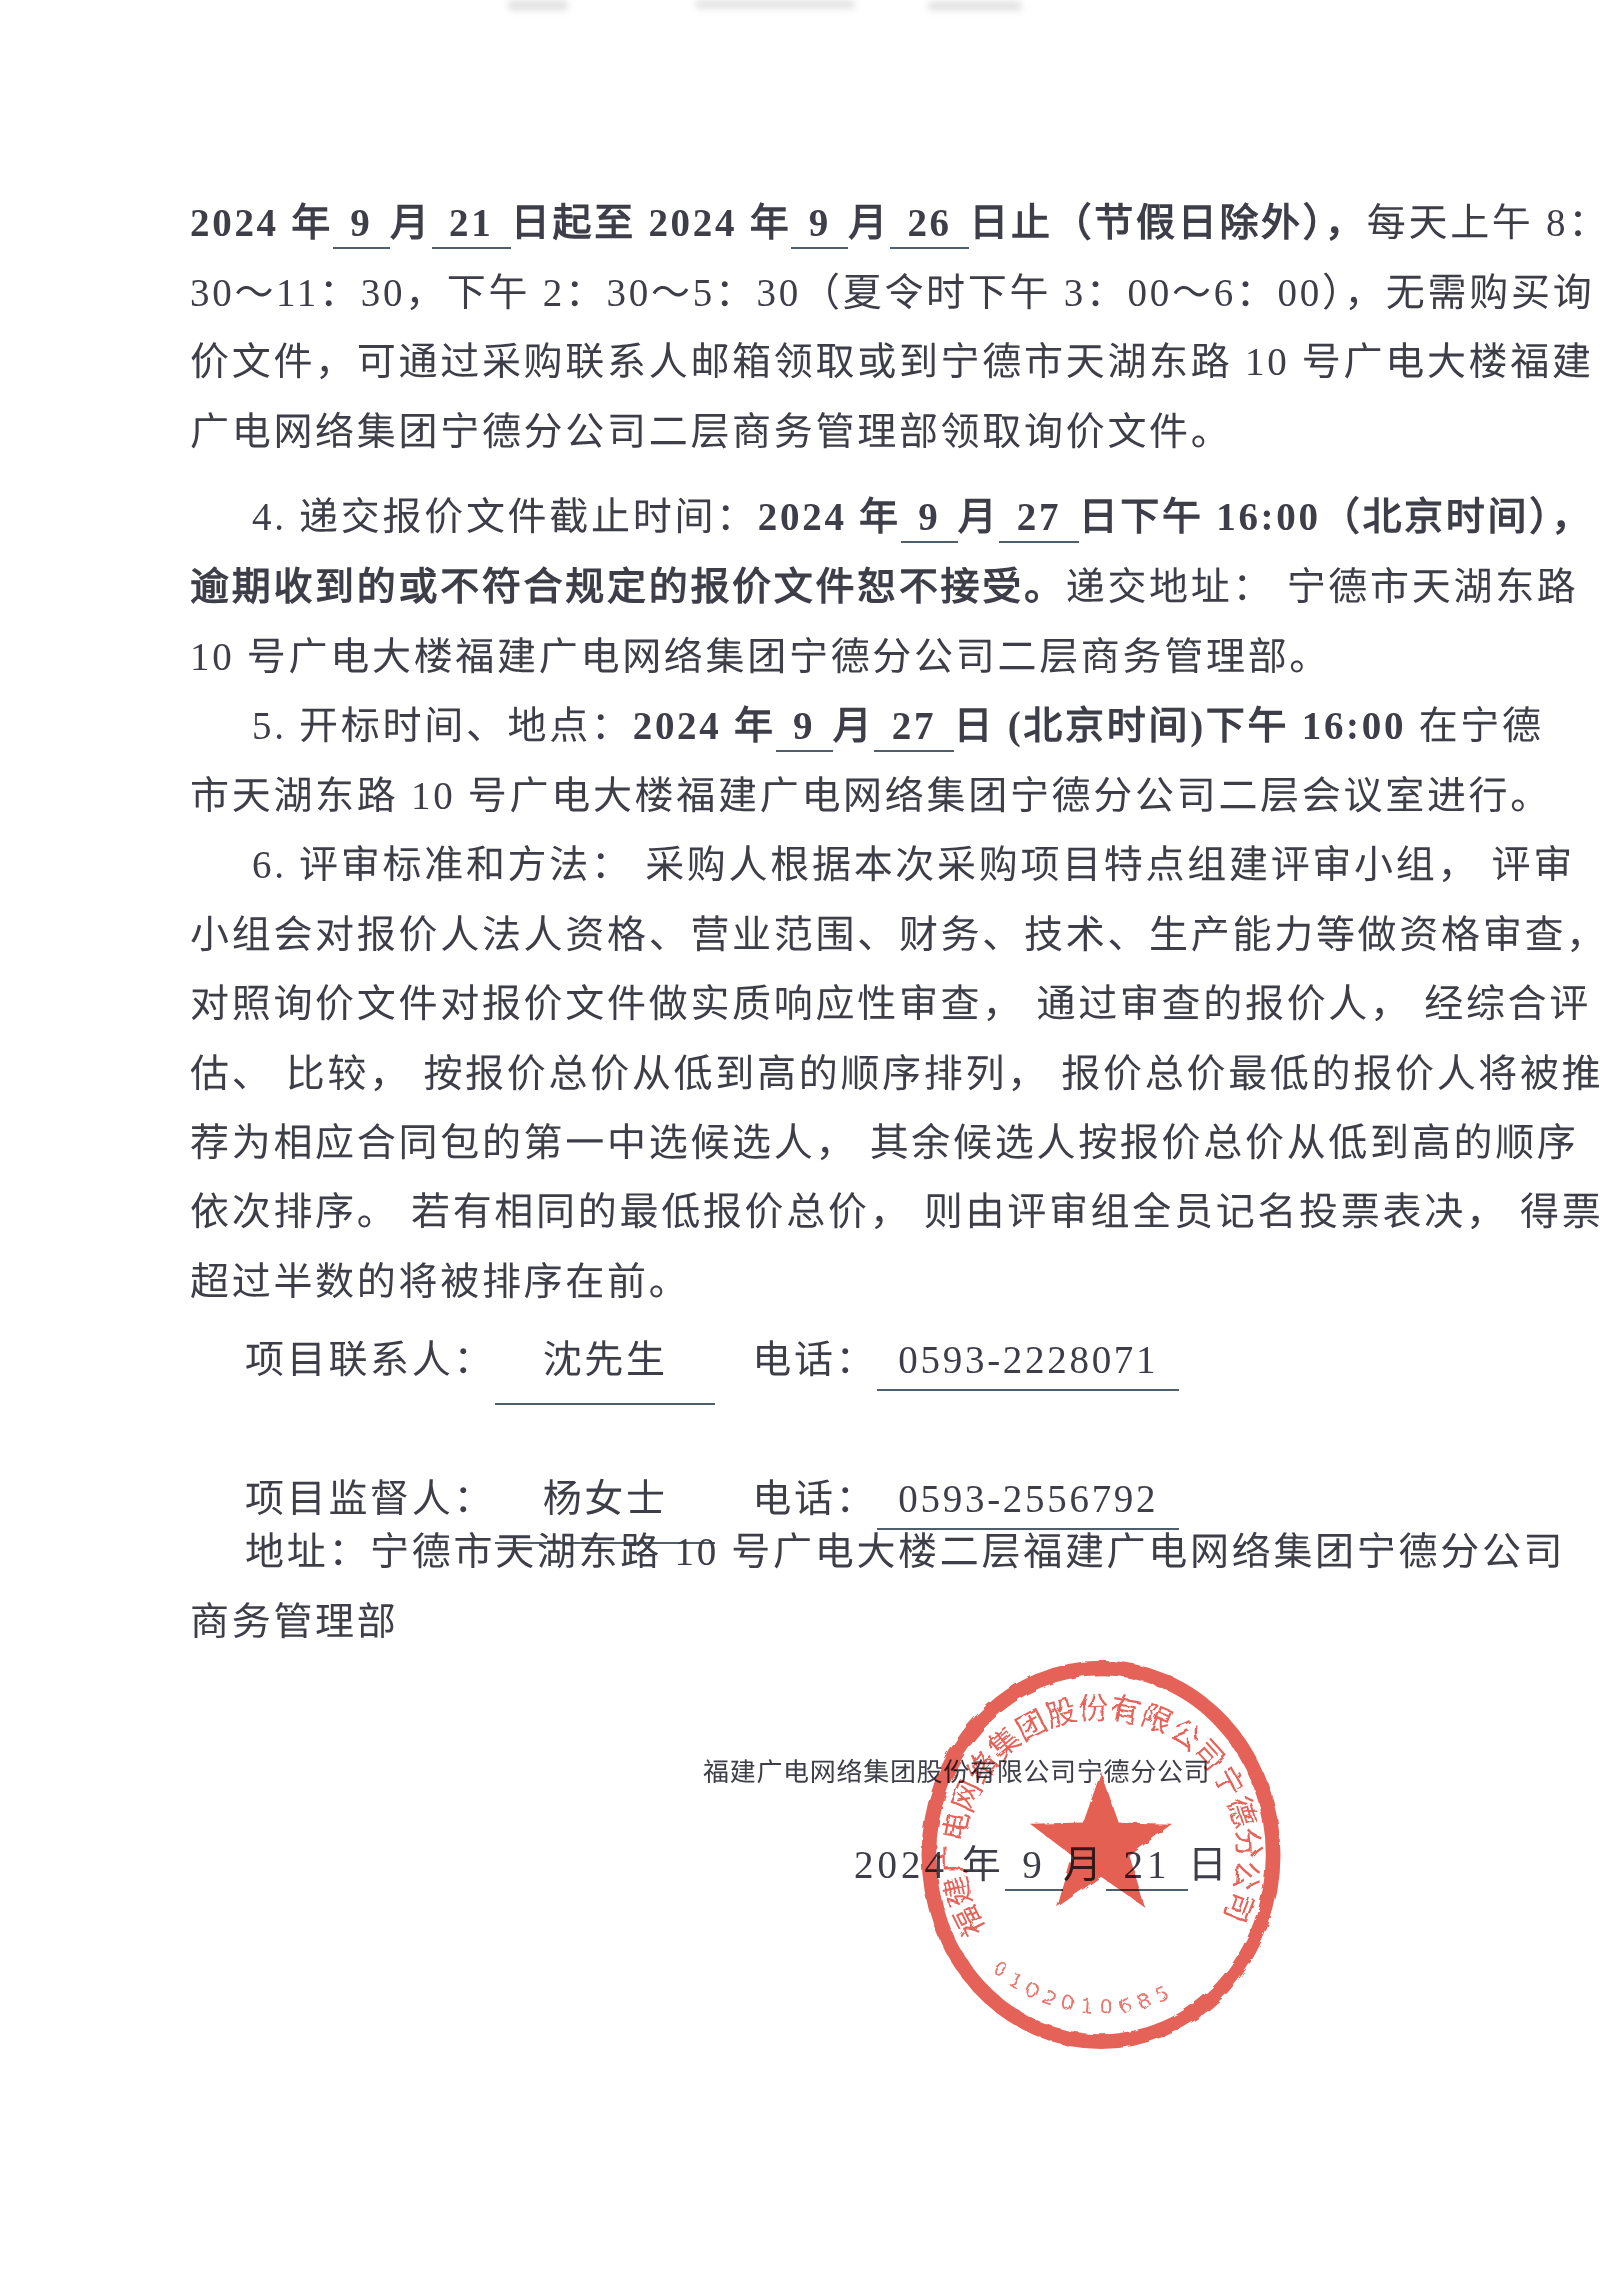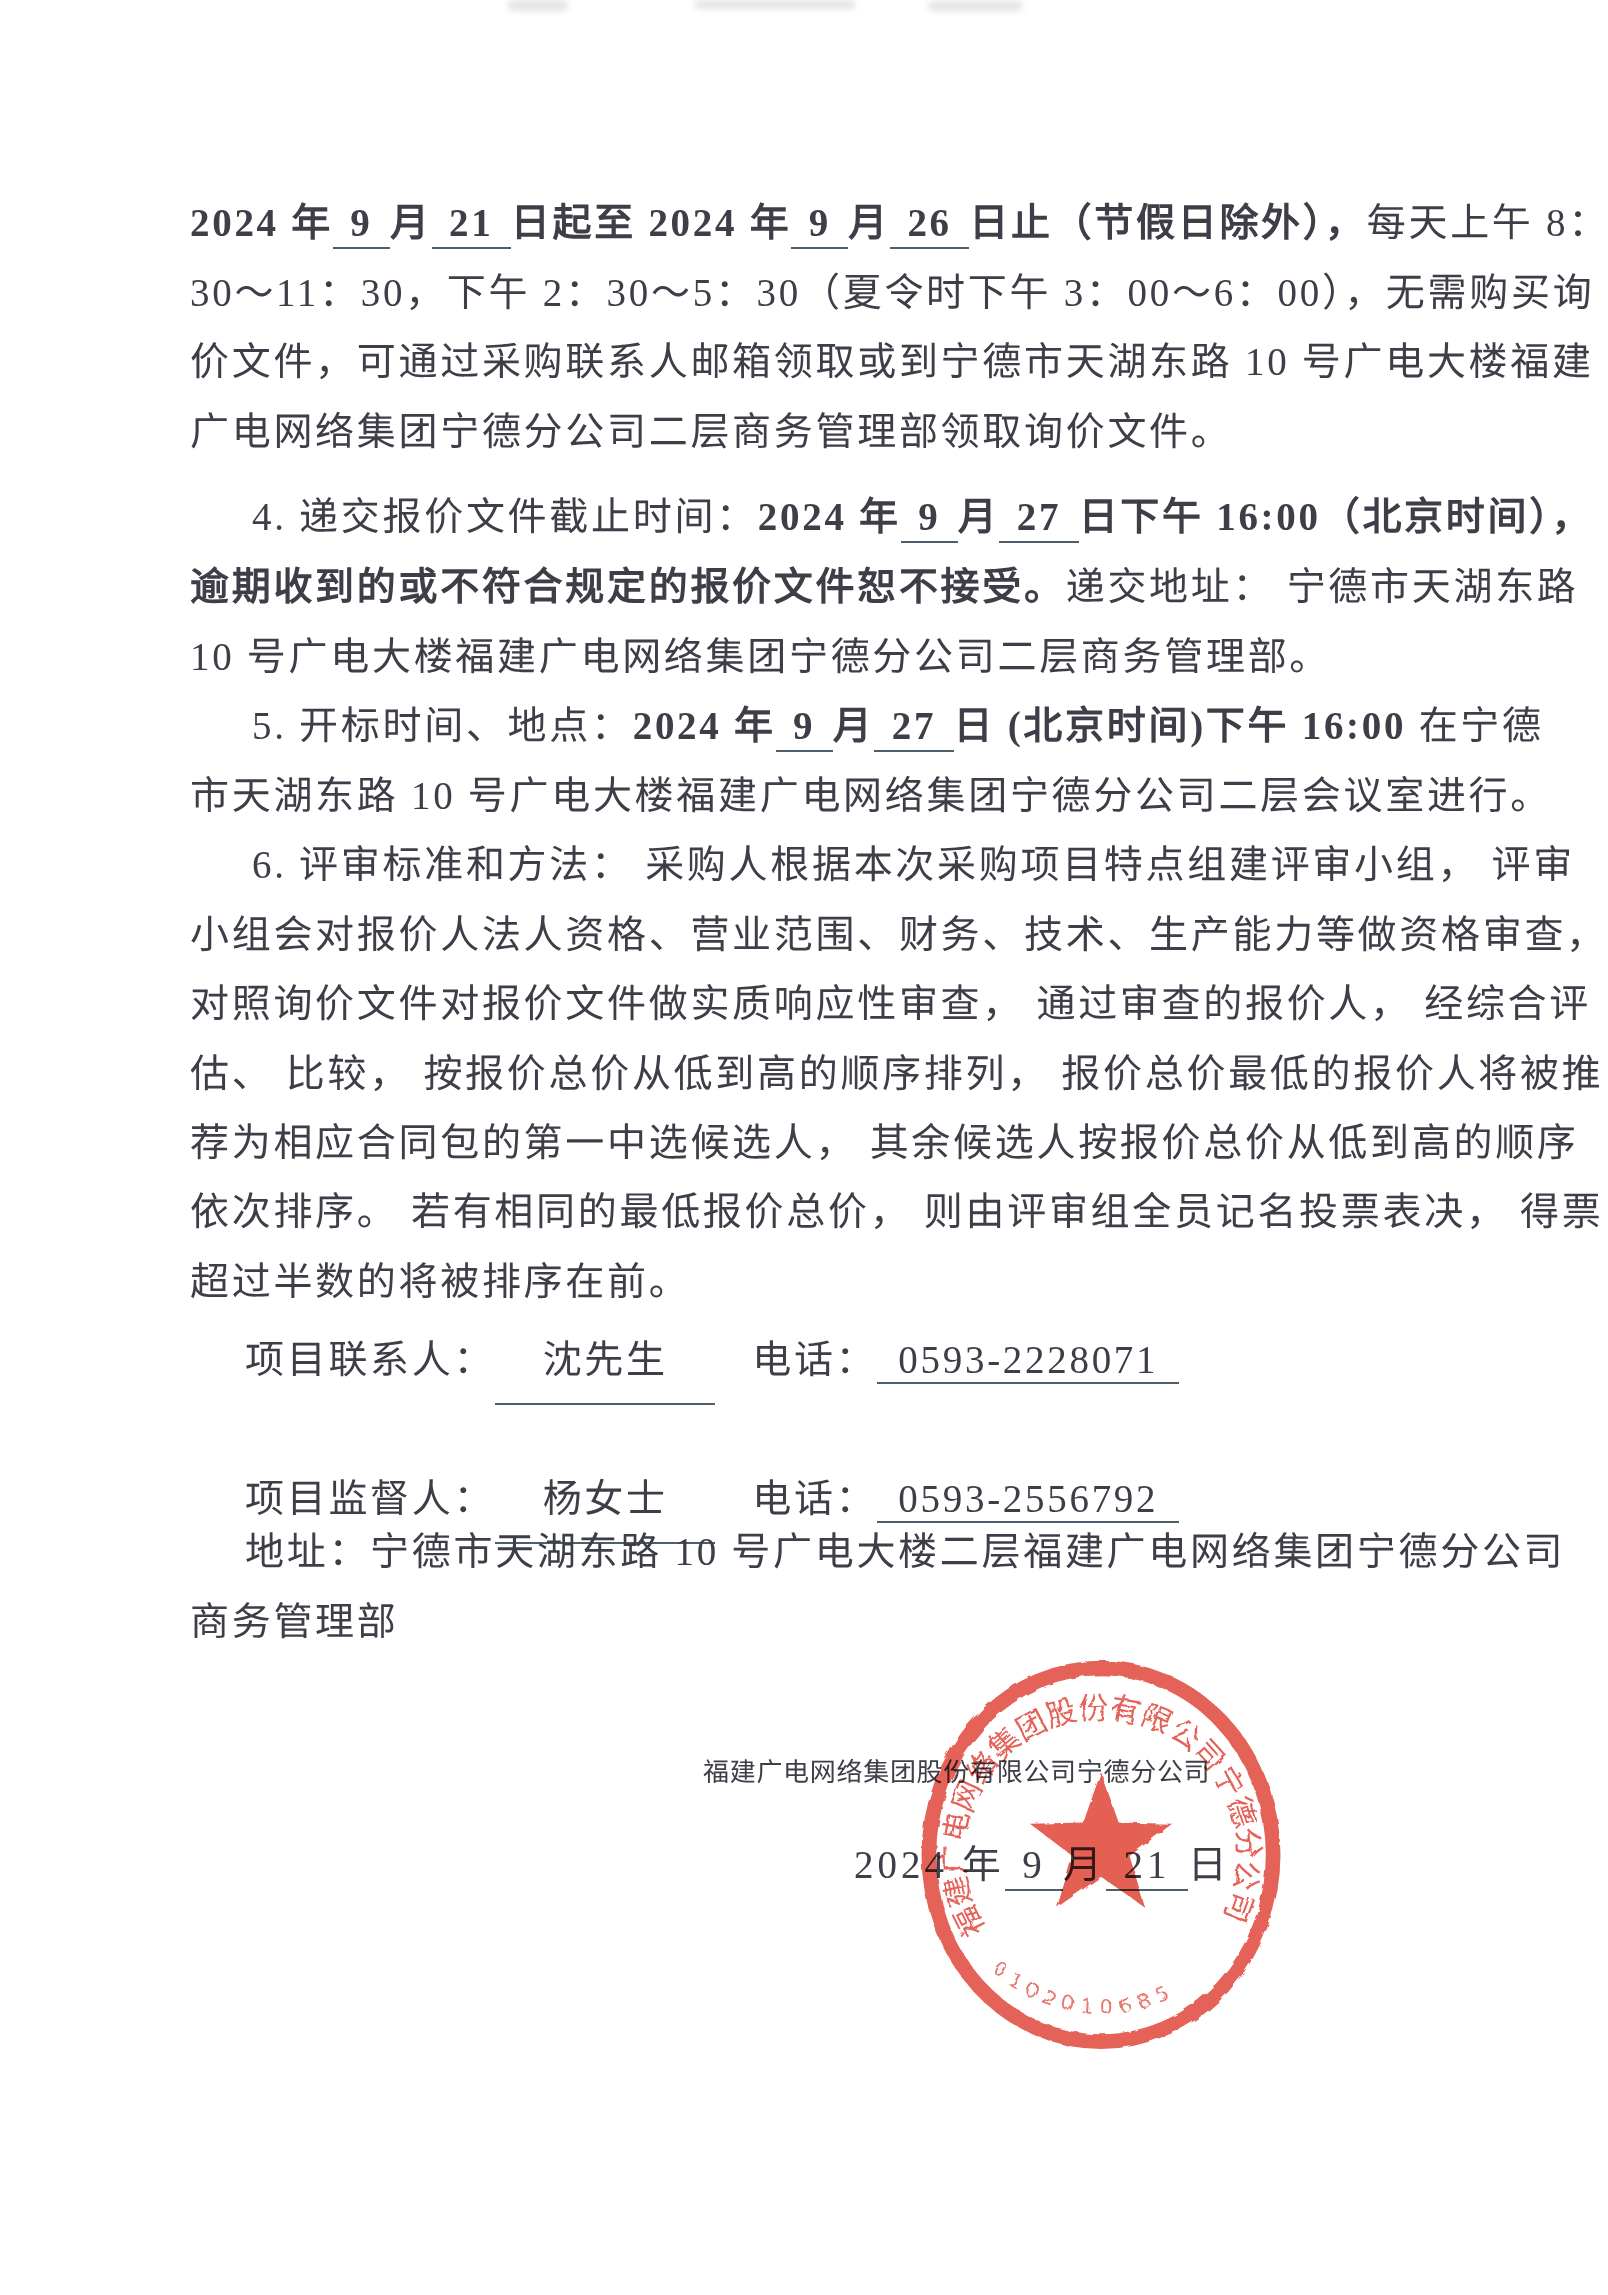--- a/index.html
+++ b/index.html
@@ -44,21 +44,21 @@
     font-size:39px;letter-spacing:2.7px;color:var(--ink);
     white-space:nowrap;
   }
   .blank-name{
     display:inline-block;width:220px;text-align:center;
     border-bottom:2.7px solid var(--uline);padding-bottom:19px;
     margin-right:37px;
   }
   .blank-phone{
     display:inline-block;width:302px;text-align:center;
-    border-bottom:2.7px solid var(--uline);padding-bottom:0;
+    border-bottom:2.7px solid var(--uline);padding-bottom:7px;
   }
   .sig-company{
     position:absolute;left:703px;top:1751px;
     font-size:26px;letter-spacing:0.7px;color:var(--ink);white-space:nowrap;
   }
   .sig-date{
     position:absolute;left:854px;top:1833px;
     font-size:39px;letter-spacing:4px;color:var(--ink);white-space:nowrap;
   }
   #seal{

